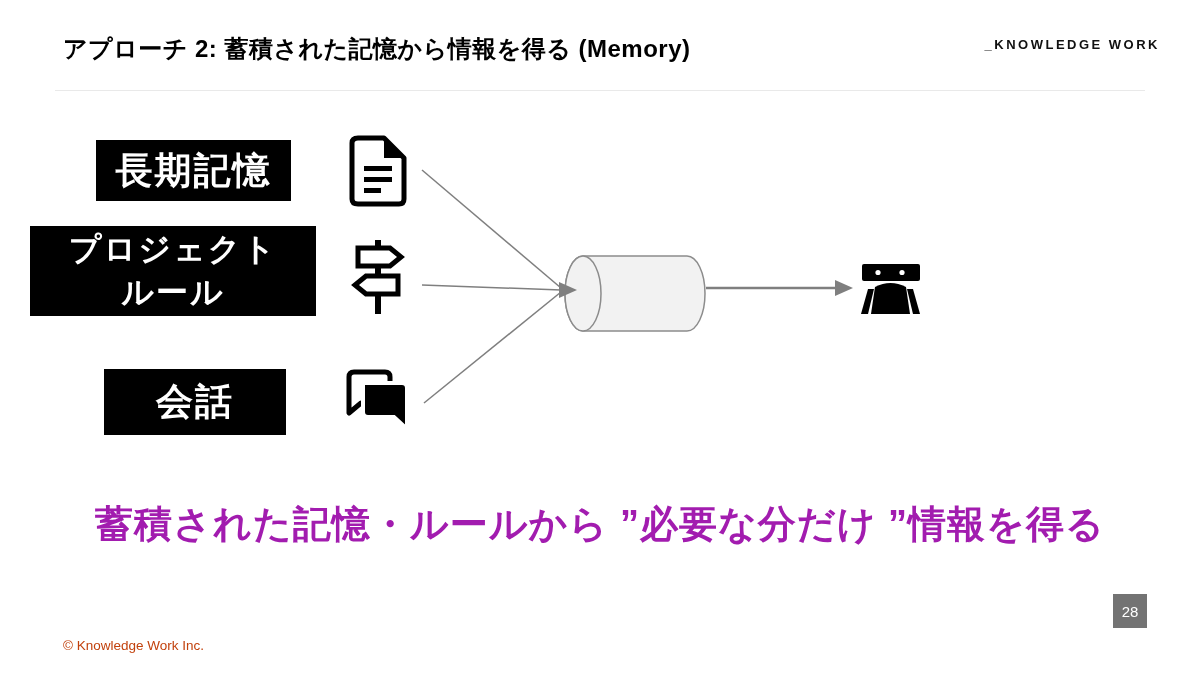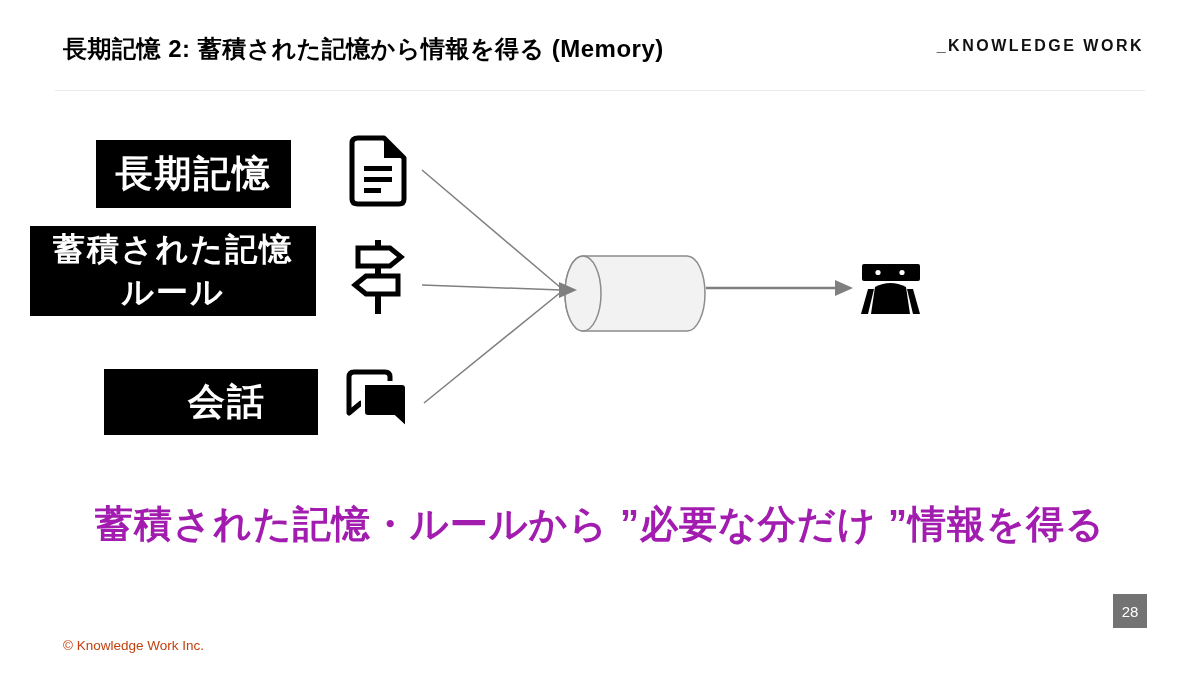--- a/index.html
+++ b/index.html
@@ -5,33 +5,33 @@
   html,body { margin:0; padding:0; background:#ffffff; }
   .slide {
     position:relative; width:1200px; height:675px; background:#ffffff;
     font-family:"Liberation Sans","DejaVu Sans",sans-serif; overflow:hidden;
   }
   .title {
     position:absolute; left:63px; top:33px; font-size:24px; font-weight:700;
     color:#000; letter-spacing:0.5px; white-space:nowrap;
   }
   .logo {
-    position:absolute; right:56px; top:37px; font-size:16px; font-weight:700;
+    position:absolute; right:40px; top:37px; font-size:13px; font-weight:700;
     color:#111; letter-spacing:2.5px; white-space:nowrap;
   }
   .divider { position:absolute; left:55px; right:55px; top:90px; height:1px; background:#e9e9e9; }
 
   .label {
     position:absolute; background:#000; color:#fff; font-weight:700;
     display:flex; align-items:center; justify-content:center; text-align:center;
     letter-spacing:2px; white-space:pre-line;
   }
-  .label-1 { left:96px;  top:140px; width:195px; height:68px; font-size:37px; }
+  .label-1 { left:96px;  top:140px; width:195px; height:61px; font-size:37px; }
   .label-2 { left:30px;  top:226px; width:286px; height:90px; font-size:32px; line-height:1.35; }
-  .label-3 { left:104px; top:369px; width:182px; height:66px; font-size:37px;padding-left:32px; }
+  .label-3 { left:104px; top:369px; width:182px; height:66px; font-size:37px; }
 
   .icon { position:absolute; line-height:0; }
   .icon-doc      { left:349px; top:135px; }
   .icon-signpost { left:351px; top:240px; }
   .icon-chat     { left:345px; top:369px; }
   .icon-robot    { left:861px; top:264px; }
 
   .connectors { position:absolute; left:0; top:0; }
 
   .message {
@@ -43,26 +43,26 @@
     position:absolute; left:1113px; top:594px; width:34px; height:34px;
     background:#737373; color:#fff; display:flex; align-items:center; justify-content:center;
     font-size:15px;
   }
 </style>
 </head>
 <body>
 
 <div class="slide">
 
-  <div class="title">長期記憶 2: 蓄積された記憶から情報を得る  (Memory)</div>
+  <div class="title">アプローチ 2: 蓄積された記憶から情報を得る  (Memory)</div>
   <div class="logo">_KNOWLEDGE WORK</div>
   <div class="divider"></div>
 
   <div class="label label-1">長期記憶</div>
-  <div class="label label-2">蓄積された記憶
+  <div class="label label-2">プロジェクト
 ルール</div>
   <div class="label label-3">会話</div>
 
   <span class="icon icon-doc">
     <svg width="58" height="72" viewBox="0 0 58 72">
       <path d="M 9 3 H 35 L 55 23 V 64 Q 55 69 50 69 H 9 Q 3 69 3 64 V 8 Q 3 3 9 3 Z" fill="none" stroke="#000" stroke-width="5" stroke-linejoin="round"></path>
       <path d="M 35 3 L 55 23 H 35 Z" fill="#000"></path>
       <rect x="15" y="31" width="28" height="5" fill="#000"></rect>
       <rect x="15" y="42" width="28" height="5" fill="#000"></rect>
       <rect x="15" y="53" width="17" height="5" fill="#000"></rect>

